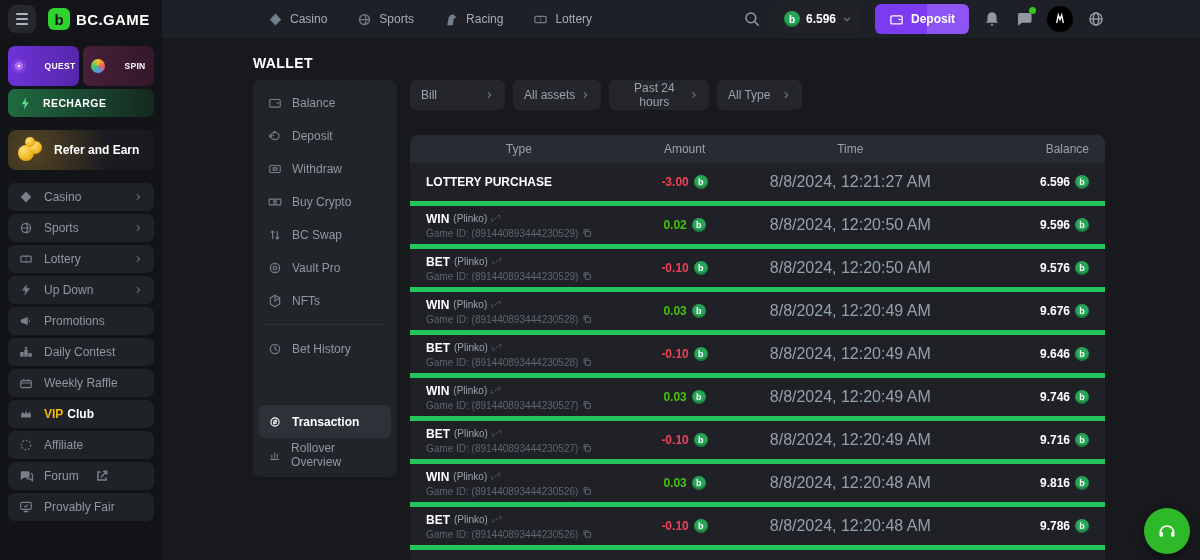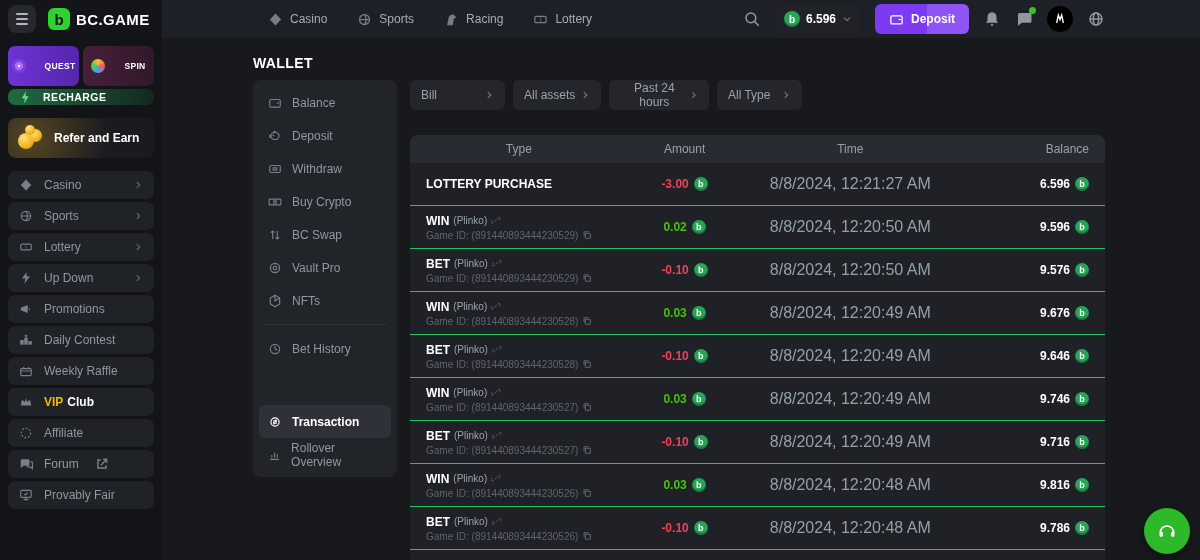--- a/index.html
+++ b/index.html
@@ -39,21 +39,21 @@
   .sidebar { width:162px; flex:0 0 162px; background:#121418; padding:8px 8px 0 8px; display:flex; flex-direction:column; gap:3px; }
   .side-btn { display:flex; align-items:center; gap:10px; height:30px; border-radius:7px; background:#1f2227; padding:0 11px; color:#8f98a3; cursor:pointer; border:none; font-size:12px; }
   .side-btn .ic { color:#767f8b; }
   .quest-spin { display:flex; gap:4px; }
   .mini-btn { flex:1; height:40px; border:none; border-radius:7px; display:flex; align-items:center; justify-content:center; gap:19px; color:#fff; font-weight:800; font-size:8.5px; letter-spacing:.3px; cursor:pointer; }
   .quest { background:linear-gradient(90deg,#6d33d6,#5526ab); }
   .spin { background:linear-gradient(90deg,#47203a,#32182b); }
   .mini-ic { width:14px; height:14px; border-radius:50%; }
   .quest .mini-ic { background:radial-gradient(circle,#fff 15%,#b06df5 16% 40%,#7d3fe0 41%); }
   .spin .mini-ic { background:conic-gradient(#f5c02c,#ef5b5b,#4d9df2,#45c95c,#f5c02c); }
-  .recharge { height:16px; border:none; border-radius:7px; background:linear-gradient(90deg,#1f6b41,#15281f); color:#fff; font-weight:800; font-size:10.5px; letter-spacing:.4px; display:flex; align-items:center; gap:10px; padding:0 10px; cursor:pointer; }
+  .recharge { height:28px; border:none; border-radius:7px; background:linear-gradient(90deg,#1f6b41,#15281f); color:#fff; font-weight:800; font-size:10.5px; letter-spacing:.4px; display:flex; align-items:center; gap:10px; padding:0 10px; cursor:pointer; }
   .recharge .ic { color:#5fe08a; }
   .refer { margin-top:10px; height:40px; border:none; border-radius:8px; background:radial-gradient(circle at 16% 50%, rgba(240,180,40,.28), transparent 62%),#1a1b20; color:#fff; font-weight:800; font-size:12px; display:flex; align-items:center; gap:10px; padding:0 10px; cursor:pointer; }
   .coins-ic { width:26px; height:26px; position:relative; }
   .coins-ic i { position:absolute; border-radius:50%; background:radial-gradient(circle at 35% 30%,#ffe27a,#f0b41f 60%,#c98a0b); }
   .coins-ic i:nth-child(1){ width:16px; height:16px; left:0; top:8px; }
   .coins-ic i:nth-child(2){ width:13px; height:13px; left:11px; top:4px; }
   .coins-ic i:nth-child(3){ width:10px; height:10px; left:7px; top:0; }
   .side-nav { margin-top:10px; display:flex; flex-direction:column; gap:3px; }
   .side-item { display:flex; align-items:center; gap:11px; height:28px; border-radius:7px; background:#1f2227; padding:0 11px; color:#8f98a3; cursor:pointer; }
   .side-item .ic { color:#767f8b; width:14px; height:14px; }
@@ -80,21 +80,21 @@
   .filter-btn { display:flex; align-items:center; justify-content:space-between; height:30px; border:none; border-radius:6px; background:#24262c; color:#9aa3ad; font-size:12px; padding:0 11px; cursor:pointer; }
   .filter-btn .chev { width:10px; height:10px; color:#6a737e; }
   .f0{ width:95px; } .f1{ width:88px; } .f2{ width:100px; } .f3{ width:85px; }
 
   .table { background:#1f2127; border-radius:8px; overflow:hidden; }
   .thead { display:flex; align-items:center; height:28px; background:#282b31; padding:0 16px; color:#98a1ab; font-size:12px; }
   .col-type { flex:0 0 28%;text-align:center; }
   .col-amount { flex:0 0 22%; text-align:center; }
   .col-time { flex:0 0 28%; text-align:center; }
   .col-balance { flex:1; text-align:right; }
-  .trow { display:flex; align-items:center; height:43px; padding:0 16px; border-bottom:1px solid #22c55e; }
+  .trow { display:flex; align-items:center; height:43px; padding:0 16px; border-bottom:5px solid #22c55e; }
   .cell-type { flex:0 0 28%; display:flex; flex-direction:column; justify-content:center; gap:2px; }
   .type-line { display:flex; align-items:center; gap:4px; }
   .rt-main { color:#fff; font-weight:700; font-size:12px; white-space:nowrap; }
   .rt-game { color:#9aa3ad; font-size:10px; }
   .rt-link { width:10px; height:10px; color:#5d656f; }
   .rt-sub { display:flex; align-items:center; gap:4px; color:#5d656f; font-size:10px; }
   .rt-copy { width:10px; height:10px; color:#5d656f; cursor:pointer; }
   .cell-amount { flex:0 0 22%; display:flex; justify-content:center; }
   .amt { display:flex; align-items:center; gap:5px; font-weight:700; font-size:12px; }
   .amt-val.neg { color:#ee4158; }

